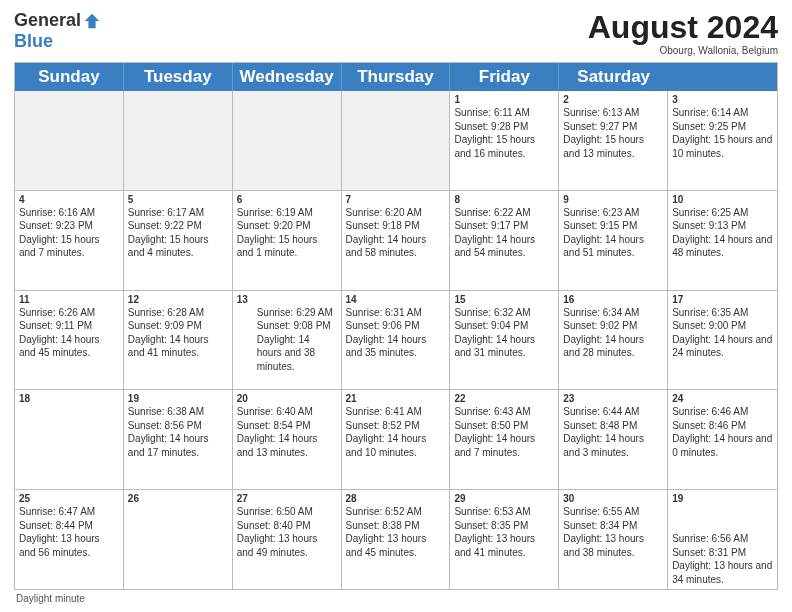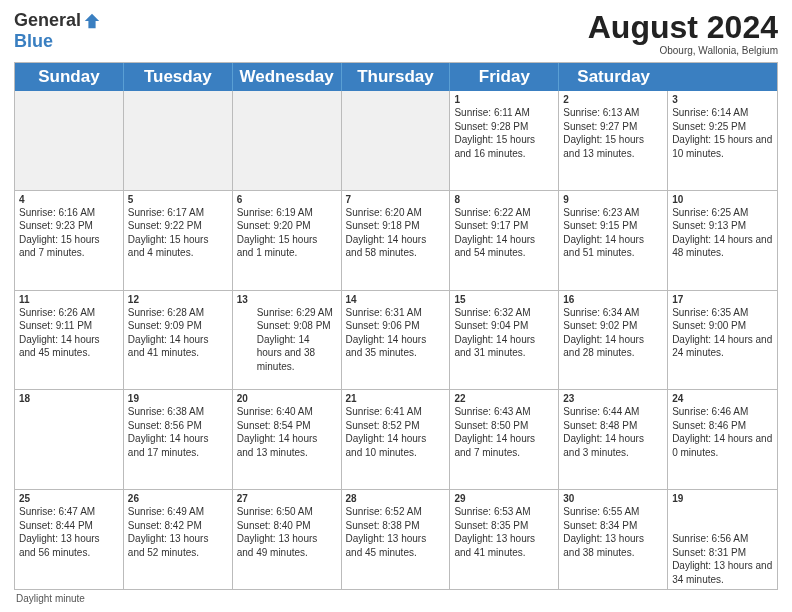--- a/index.html
+++ b/index.html
@@ -310,23 +310,20 @@
         </div>
         <div class="cal-row">
           <div class="cal-cell">
             <div class="day-num">25</div>
             <div class="cell-text" style="white-space: pre-line;">Sunrise: 6:47 AM
 Sunset: 8:44 PM
 Daylight: 13 hours and 56 minutes.</div>
           </div>
           <div class="cal-cell">
             <div class="day-num">26</div>
-            <div class="cell-text" style="white-space: pre-line;">Sunrise: 6:49 AM
-Sunset: 8:42 PM
-Daylight: 13 hours and 52 minutes.</div>
           </div>
           <div class="cal-cell">
             <div class="day-num">27</div>
             <div class="cell-text" style="white-space: pre-line;">Sunrise: 6:50 AM
 Sunset: 8:40 PM
 Daylight: 13 hours and 49 minutes.</div>
           </div>
           <div class="cal-cell">
             <div class="day-num">28</div>
             <div class="cell-text" style="white-space: pre-line;">Sunrise: 6:52 AM

